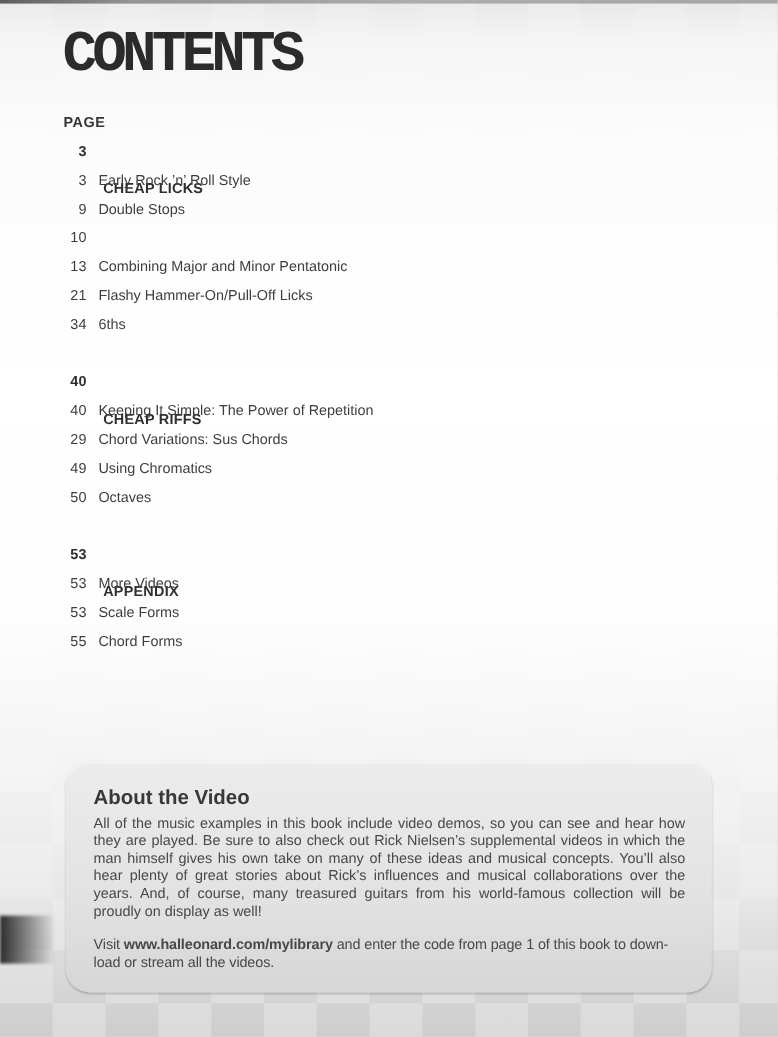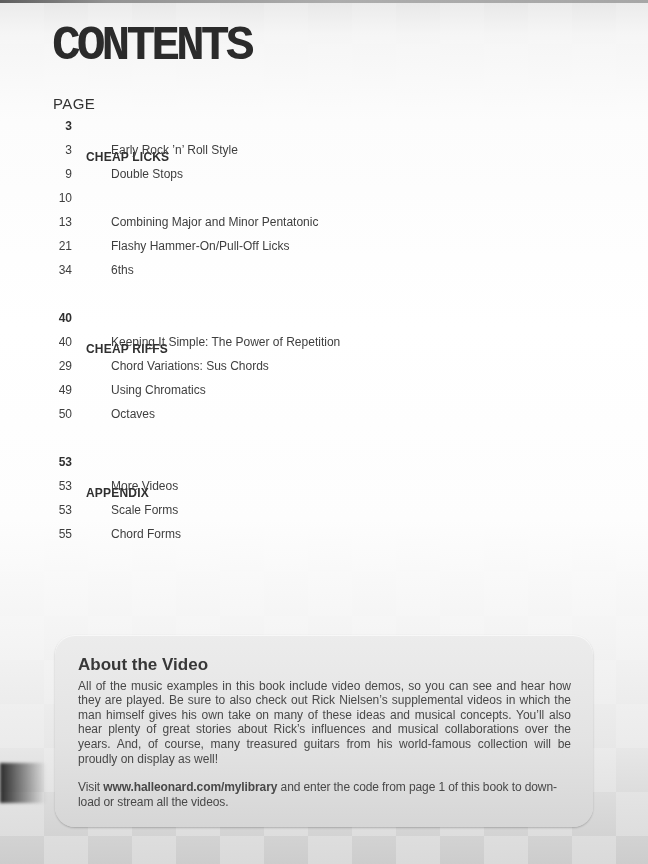--- a/index.html
+++ b/index.html
@@ -40,26 +40,26 @@
   }
   .content{position:absolute;inset:0;}
   .title{
     position:absolute;left:52px;top:22px;margin:0;
     font-family:"Liberation Mono","DejaVu Sans Mono",monospace;
     font-weight:bold;font-size:48px;line-height:1;letter-spacing:-4px;
     color:#2b2b2b;
   }
   .page-label{
     position:absolute;left:53px;top:95px;
-    font-weight:normal;font-size:15px;letter-spacing:.4px;color:#333;
+    font-weight:bold;font-size:12px;letter-spacing:.4px;color:#333;
   }
   .toc{position:absolute;left:0;top:114px;width:100%;}
   .toc-row{display:flex;height:24px;line-height:24px;font-size:12px;color:#3e3e3e;}
   .toc-row .num{width:72px;text-align:right;flex:0 0 auto;}
-  .toc-row .lbl{margin-left:39px;white-space:nowrap;}
+  .toc-row .lbl{margin-left:10px;white-space:nowrap;}
   .toc-row.section{font-weight:bold;color:#2f2f2f;}
   .toc-row.section .lbl{margin-left:14px;letter-spacing:.2px;margin-top:31px;}
   .toc-spacer{height:24px;}
   .about{
     position:absolute;left:55px;top:635px;width:538px;height:192px;
     box-sizing:border-box;border-radius:20px;
     background:linear-gradient(180deg,#ececec,#e3e3e3 55%,#d6d6d6);
     box-shadow:inset 0 1px 0 rgba(255,255,255,.65), 0 1px 2px rgba(0,0,0,.22);
     padding:21px 22px 0 23px;
   }

